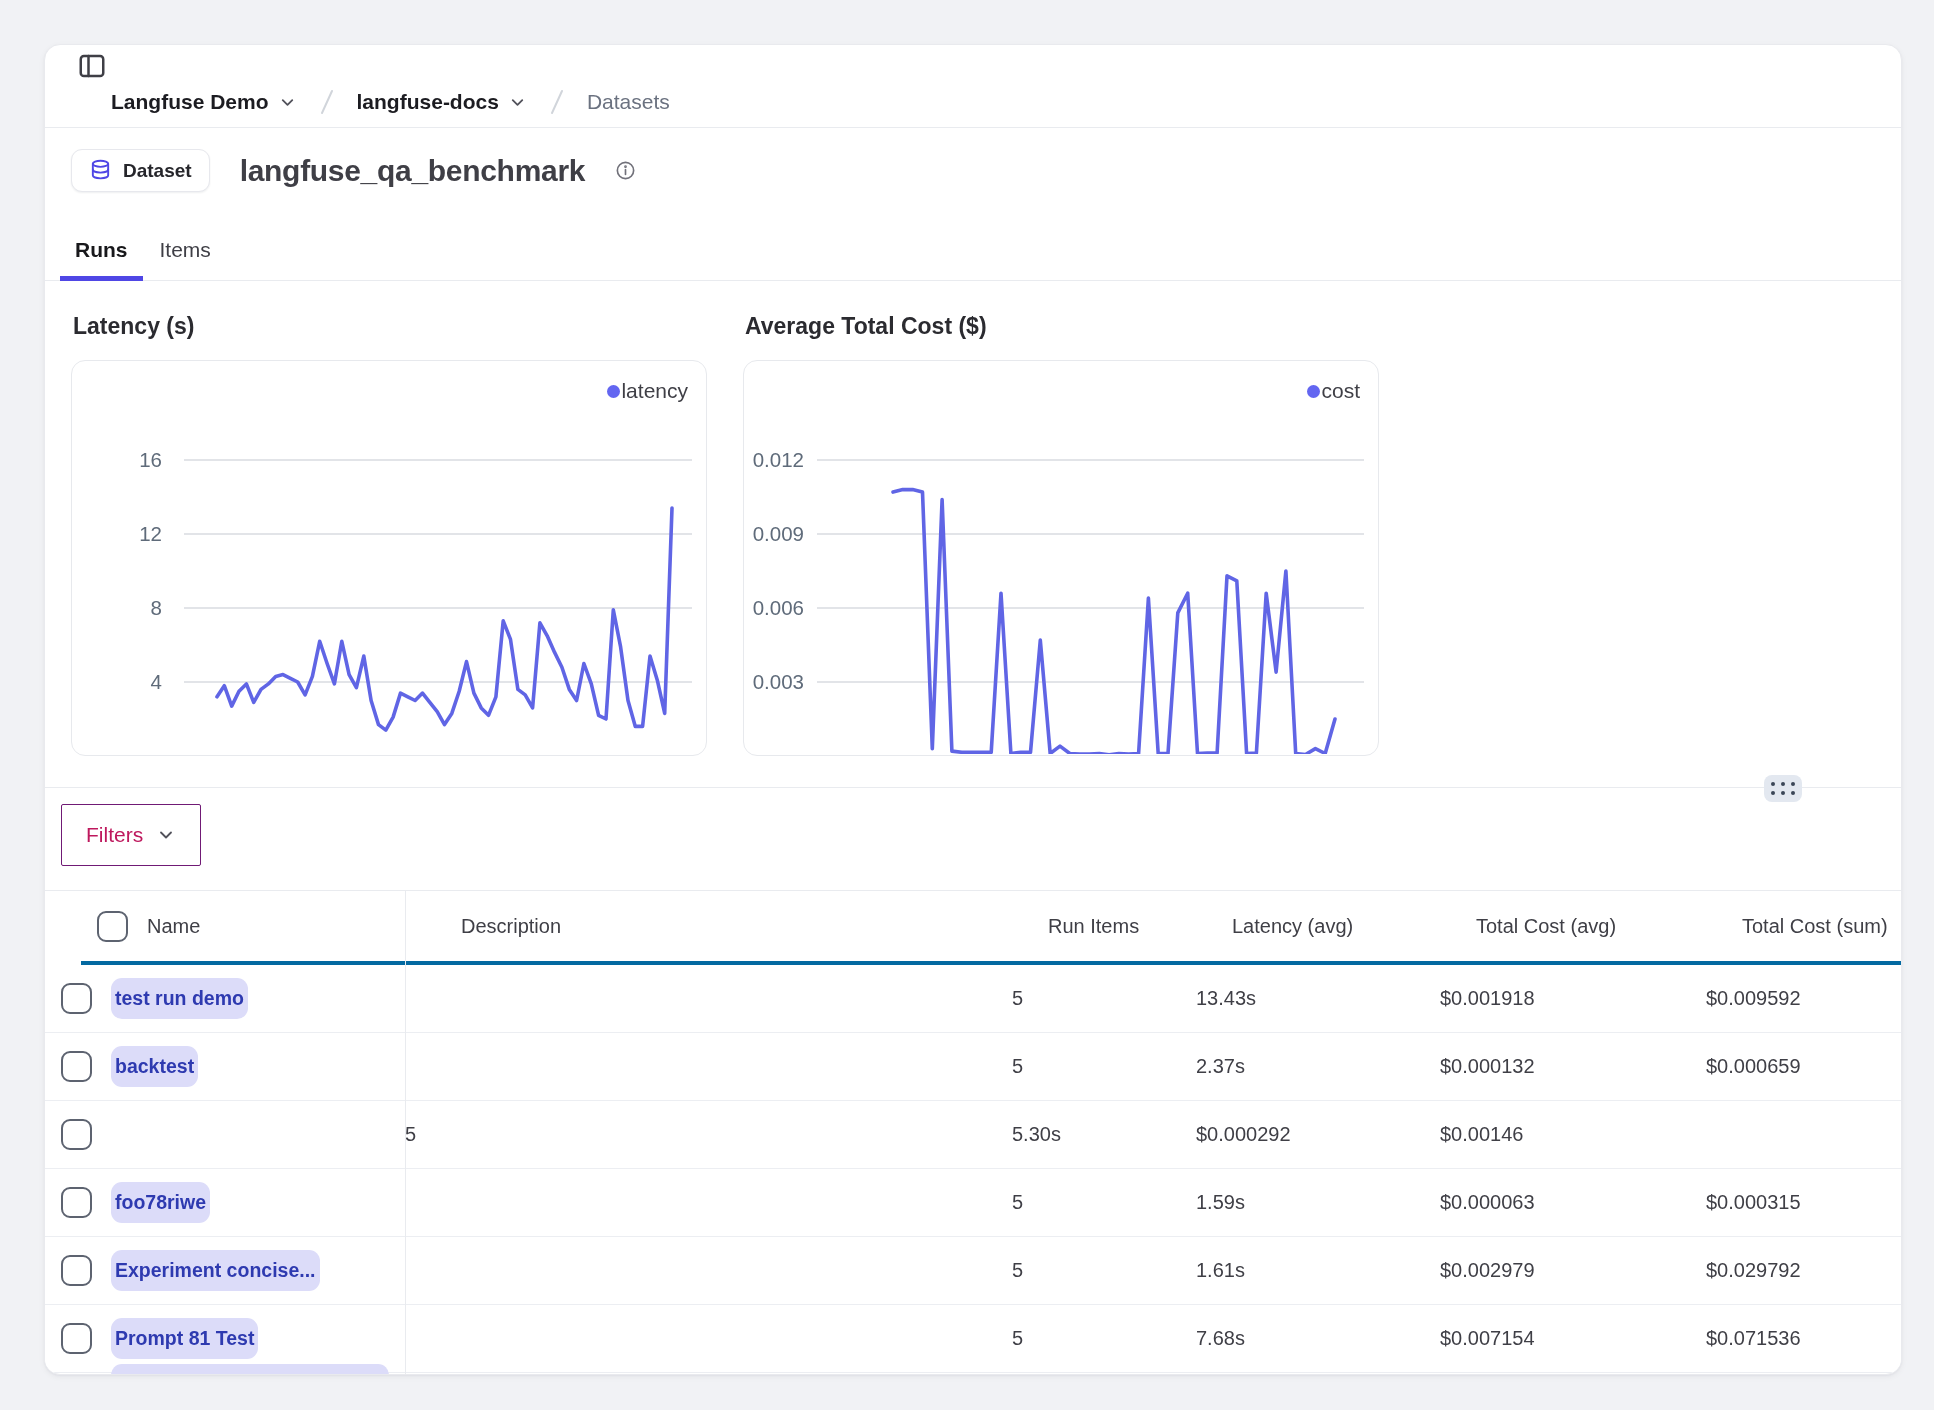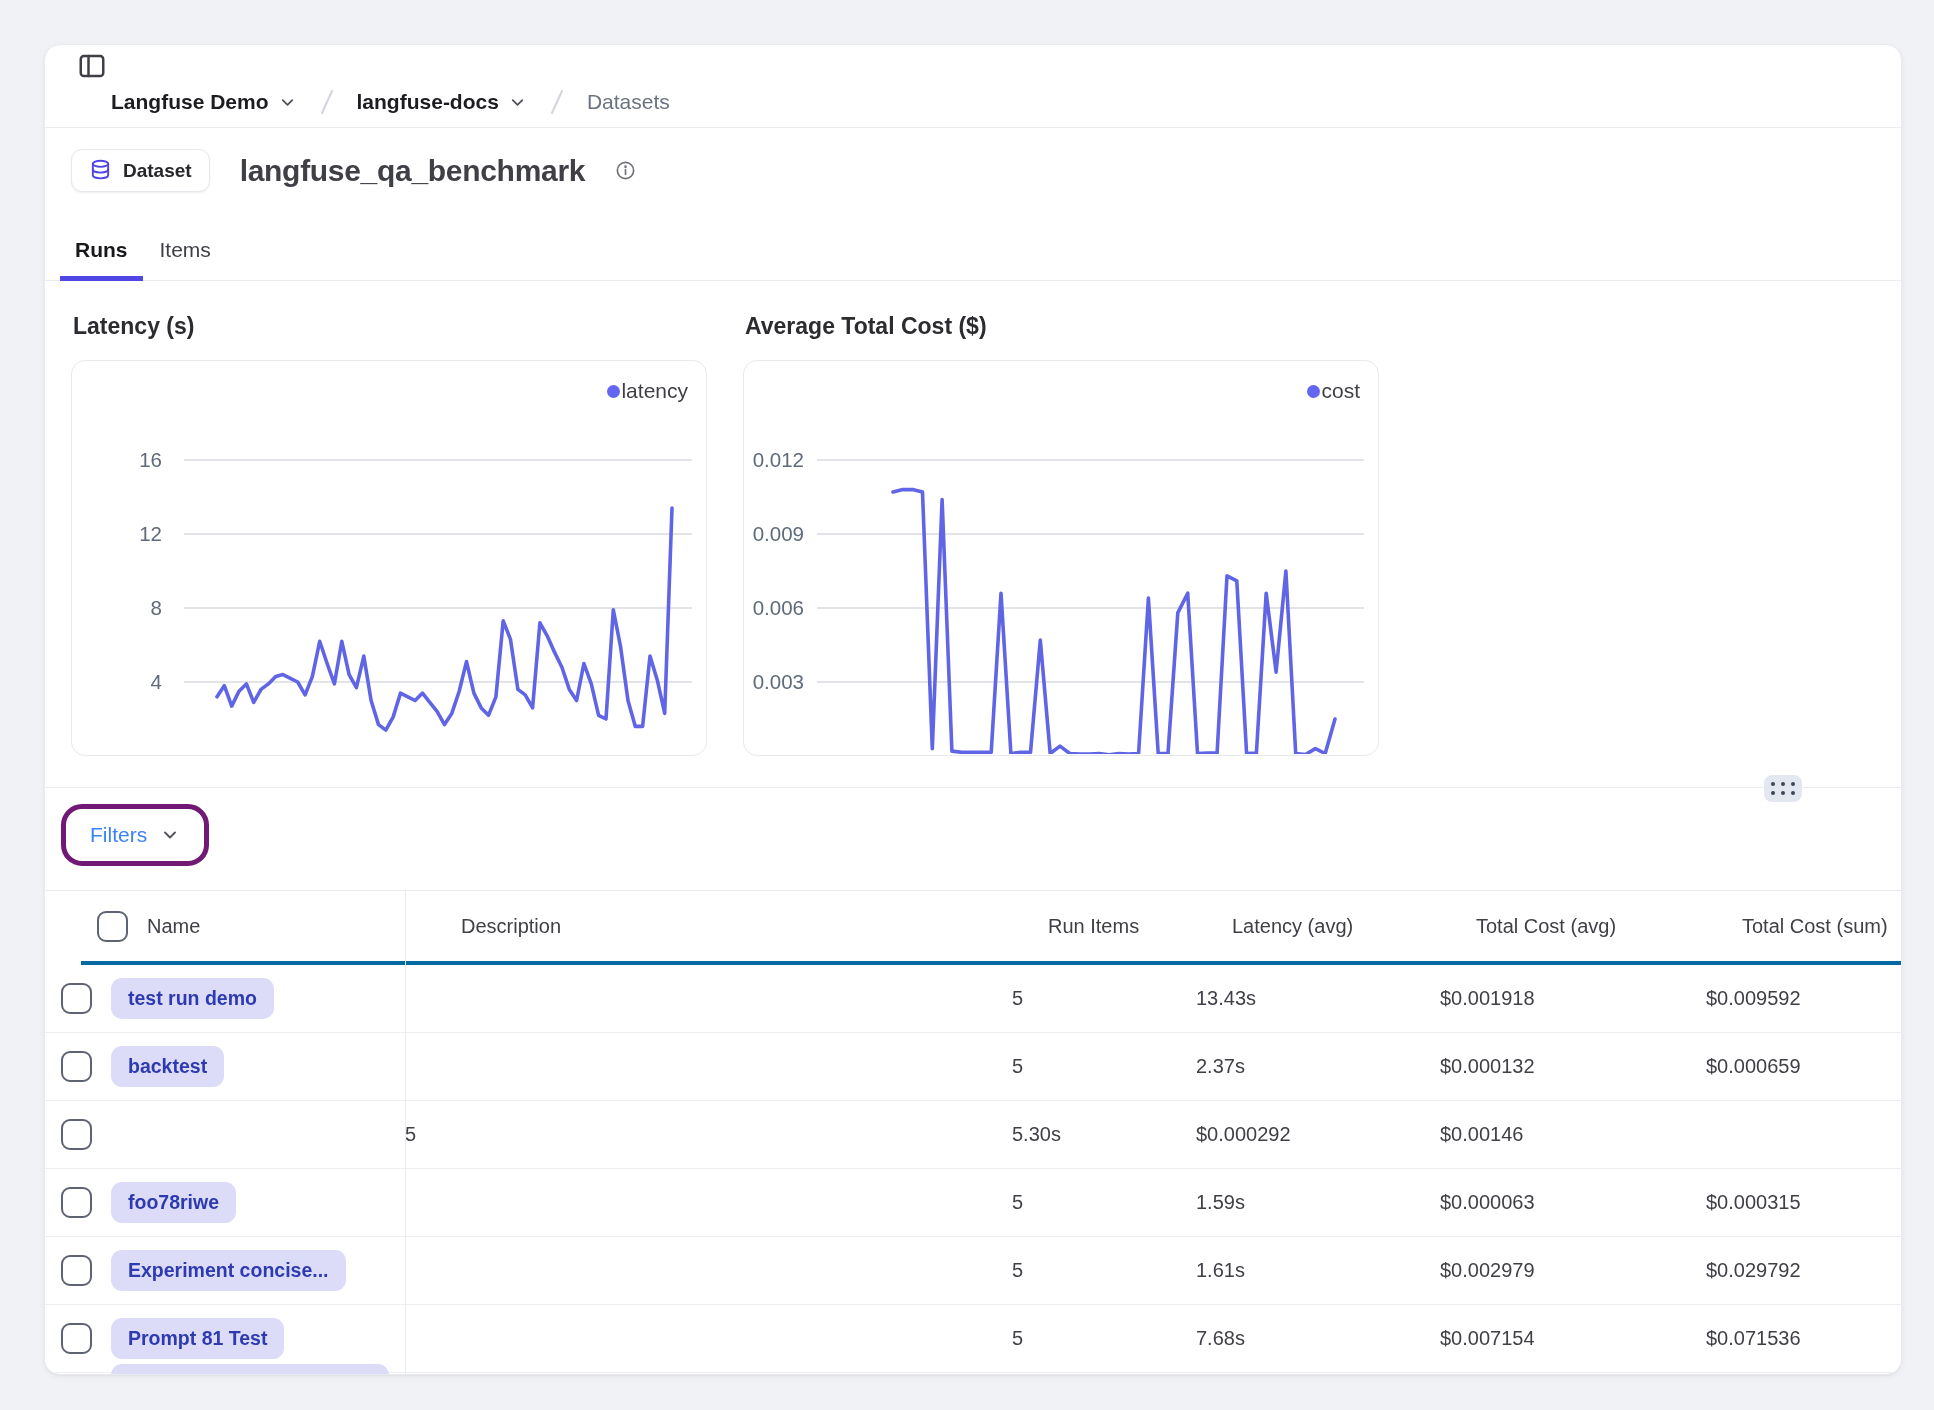--- a/index.html
+++ b/index.html
@@ -53,35 +53,35 @@
   
   .split{position:absolute;top:742px;left:0;right:0;height:0;border-top:1px solid #e9ebef;}
   .grip{position:absolute;top:-13px;left:1719px;width:38px;height:27px;background:#e3e8f0;border-radius:8px;
         display:grid;grid-template-columns:repeat(3,6px);grid-template-rows:repeat(2,6px);gap:3px 4px;
         align-content:center;justify-content:center;cursor:grab;}
   .grip i{width:4.5px;height:4.5px;border-radius:50%;background:#3b4657;justify-self:center;align-self:center;}
   
   .filters-btn{
     position:absolute;top:759px;left:16px;height:62px;
     display:flex;align-items:center;gap:13px;padding:0 24px;
-    border:5px solid #701a75;border-radius:21px;background:#fff;
-    font-size:21px;font-weight:500;color:#3b82f6;cursor:pointer;
+    border:1px solid #701a75;border-radius:2px;background:#fff;
+    font-size:21px;font-weight:500;color:#be185d;cursor:pointer;
   }
   
   .table{position:absolute;top:845px;left:0;right:0;border-top:1px solid #e9ebef;}
   .thead,.trow{display:grid;grid-template-columns:60px 300px 607px 184px 244px 266px 1fr;align-items:center;}
   .thead{height:70px;border-bottom:4px solid #0369a1;color:#5a5f6b;font-size:20px;font-weight:500;margin-left:36px;}
   .trow{height:67px;border-bottom:1px solid #eceef2;background:#fff;}
   .cell{font-size:20px;color:#3f3f46;}
   .c-name{padding-left:6px;}
   .c-desc{padding-left:20px;}
   .checkbox{display:block;width:31px;height:31px;margin-left:16px;border:2.5px solid #5d6370;border-radius:9px;background:#fff;cursor:pointer;box-sizing:border-box;}
   .badge{
     display:inline-block;background:#dcdcf9;color:#2e3ab0;
-    font-weight:700;font-size:19.5px;padding:9px 17px;border-radius:11px;cursor:pointer;
+    font-weight:700;font-size:19.5px;padding:9px 4px;border-radius:11px;cursor:pointer;
   }
   .col-divider{position:absolute;left:360px;top:845px;bottom:0;width:1px;background:#e9ebef;}
   .partial-badge{position:absolute;top:1319px;left:66px;width:278px;height:43px;border-radius:11px;background:#dcdcf9;}
 </style>
 </head>
 <body>
 
 <div class="card">
 
   <div class="topbar">

